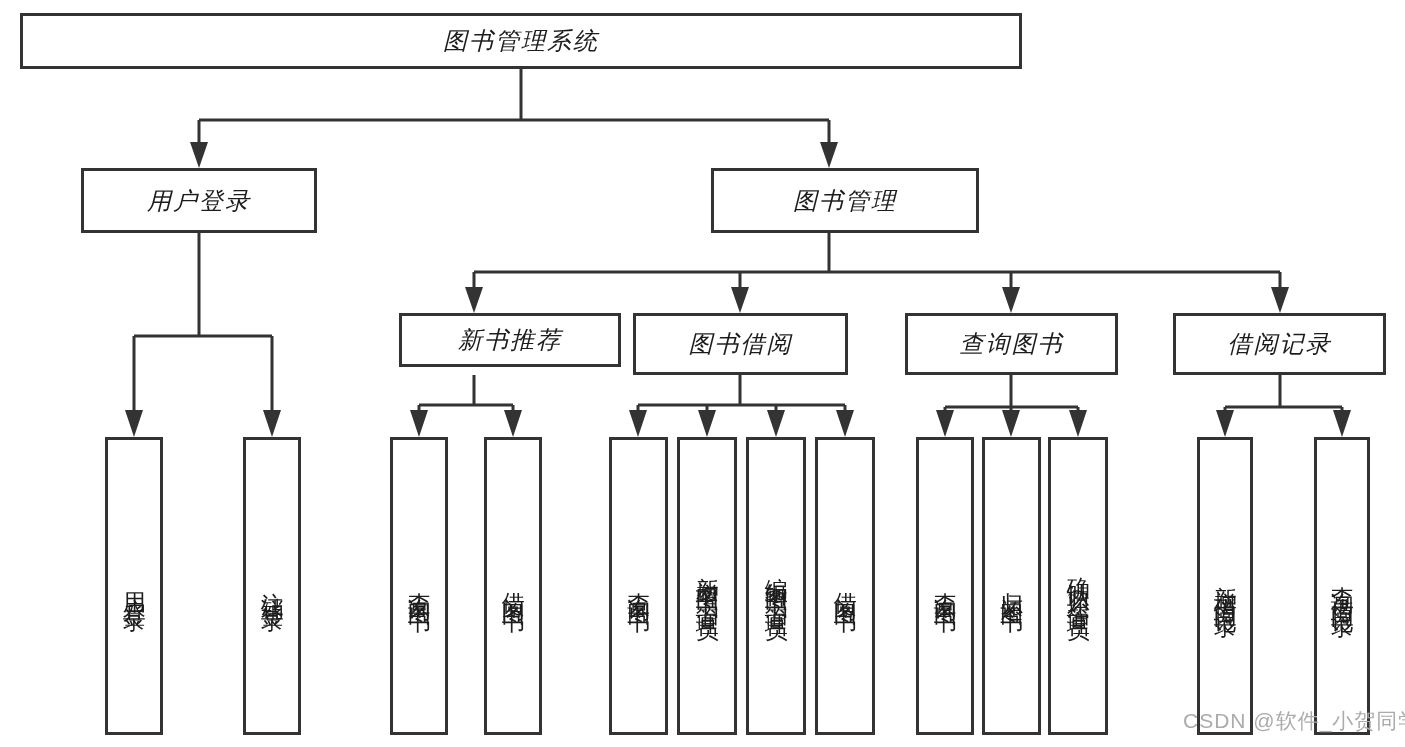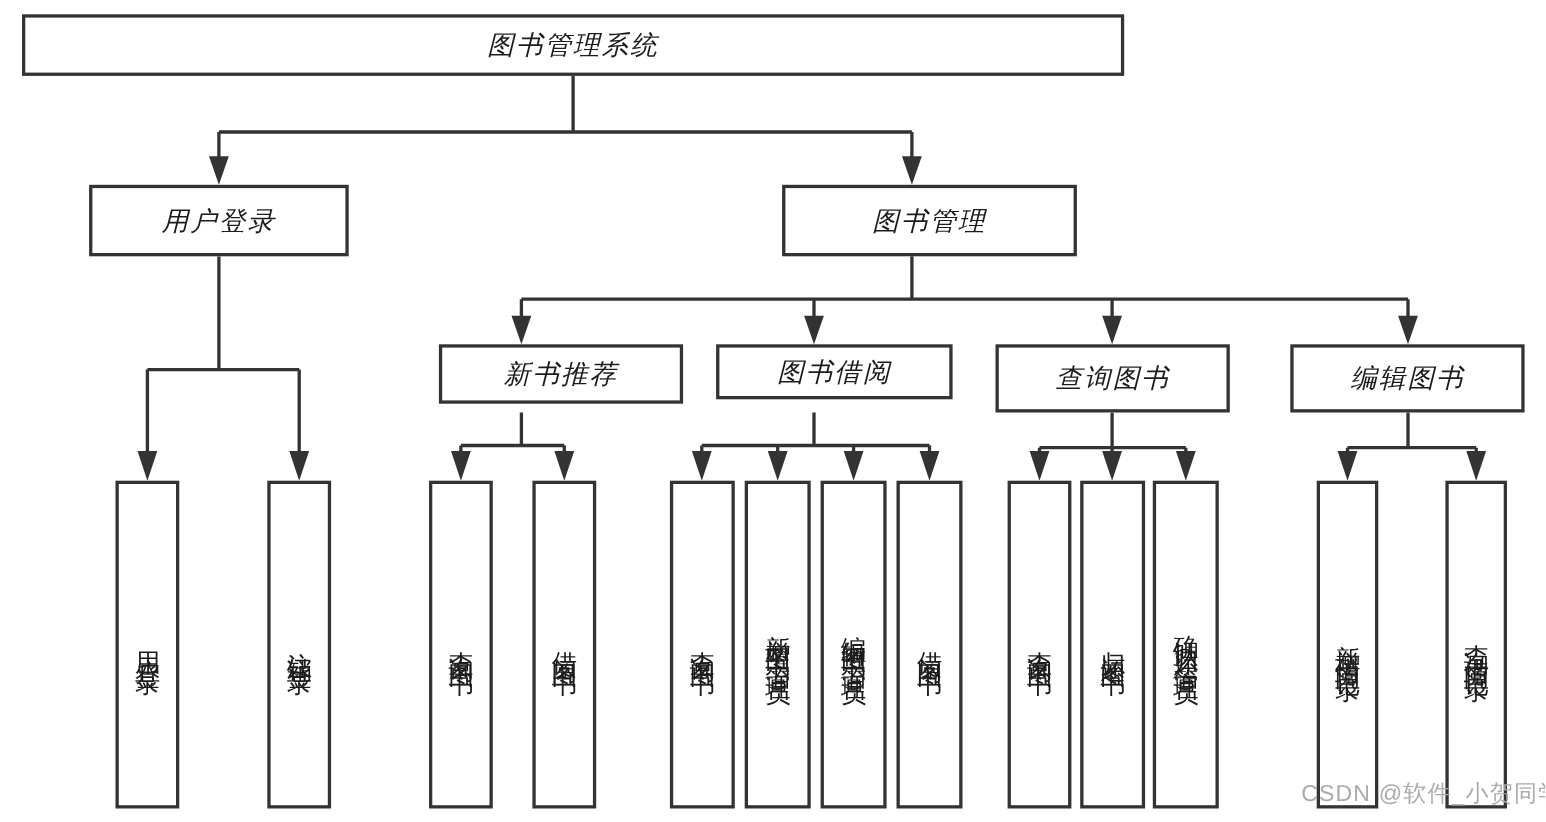--- a/index.html
+++ b/index.html
@@ -99,28 +99,28 @@
   <div class="node hbox" style="left:81px; top:168px; width:236px; height:65px;">
     <span class="label">用户登录</span>
   </div>
   <div class="node hbox" style="left:711px; top:168px; width:268px; height:65px;">
     <span class="label">图书管理</span>
   </div>
 
   <div class="node hbox" style="left:363px; top:313px; width:222px; height:54px;margin-left:36px;">
     <span class="label">新书推荐</span>
   </div>
-  <div class="node hbox" style="left:633px; top:313px; width:215px; height:50px;margin-left:18px;">
+  <div class="node hbox" style="left:633px; top:313px; width:215px; height:62px;">
     <span class="label">图书借阅</span>
   </div>
   <div class="node hbox" style="left:905px; top:313px; width:213px; height:62px;">
     <span class="label">查询图书</span>
   </div>
   <div class="node hbox" style="left:1173px; top:313px; width:213px; height:62px;">
-    <span class="label">编辑图书</span>
+    <span class="label">借阅记录</span>
   </div>
 
   <div class="node vbox" style="left:105px; top:437px; width:58px; height:298px;">
     <span class="label">用户登录</span>
   </div>
   <div class="node vbox" style="left:243px; top:437px; width:58px; height:298px;">
     <span class="label">注销登录</span>
   </div>
 
   <div class="node vbox" style="left:390px; top:437px; width:58px; height:298px;">

